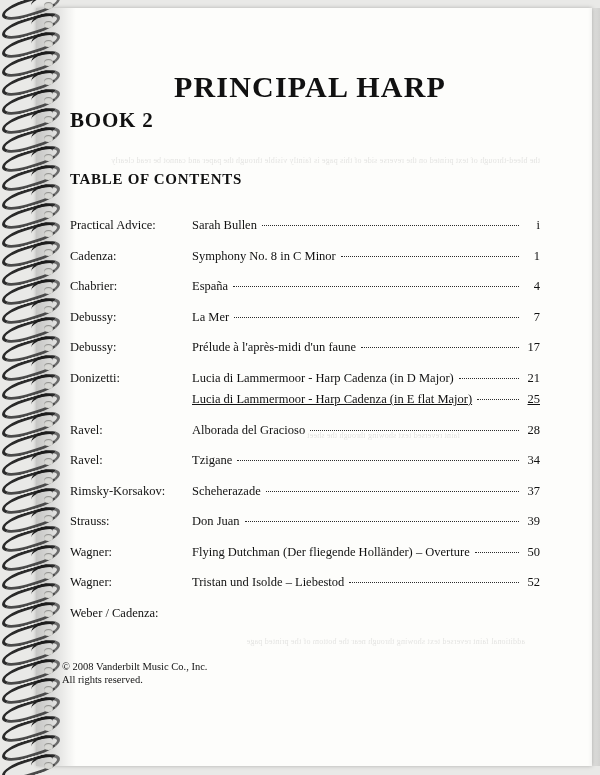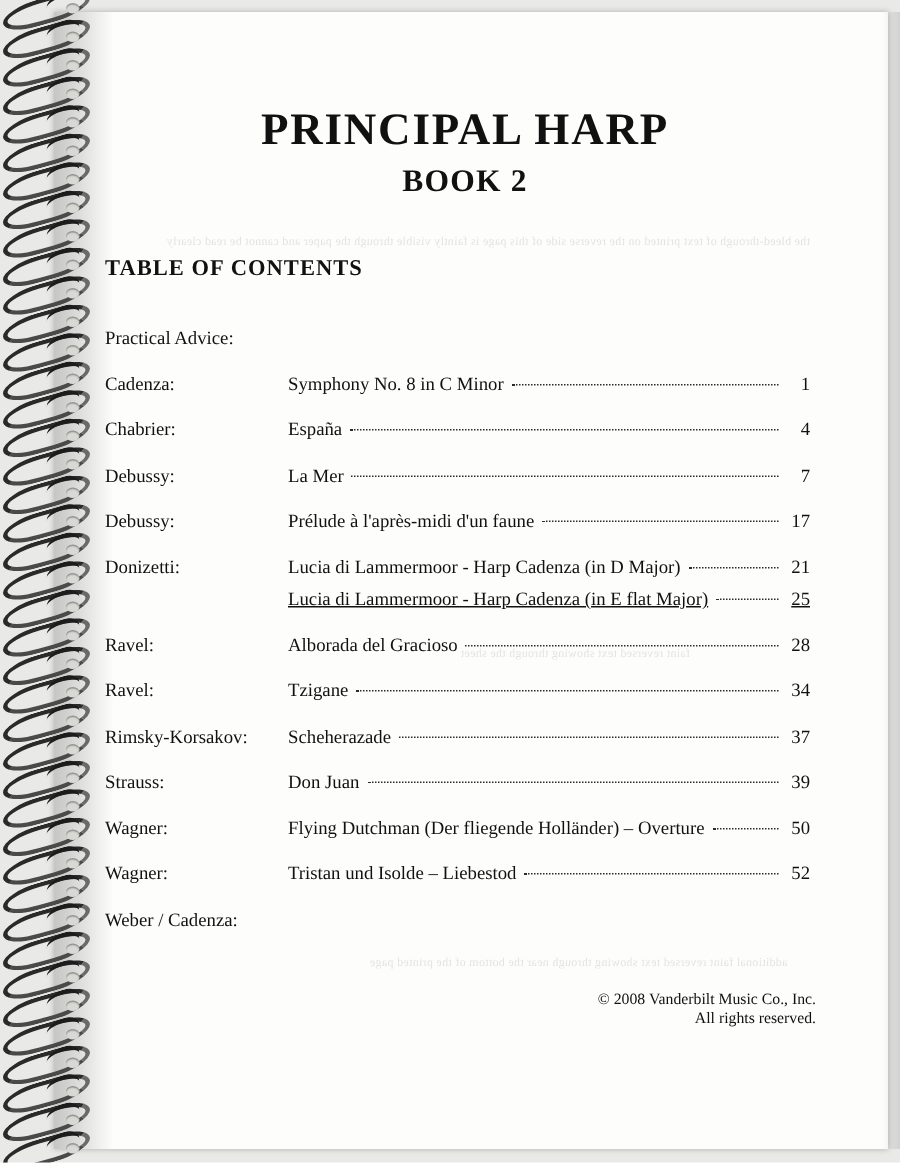--- a/index.html
+++ b/index.html
@@ -118,21 +118,21 @@
   }
   .title {
     text-align: center;
     font-size: 30px;
     font-weight: bold;
     letter-spacing: 1.2px;
     margin: 0 0 4px 0;
     font-family: "Liberation Serif", serif;
   }
   .subtitle {
-    text-align: center;
+    text-align: left;
     font-size: 21px;
     font-weight: bold;
     letter-spacing: 0.8px;
     margin: 0 0 38px 0;
   }
   .toc-heading {
     text-align: left;
     font-size: 15px;
     font-weight: bold;
     letter-spacing: 0.7px;
@@ -205,24 +205,24 @@
     top: -3px;
     margin: 0 4px 0 8px;
   }
   .cd-value {
     flex: 0 0 auto;
     white-space: nowrap;
   }
 
   .footer {
     position: absolute;
-    left: 74px;
+    left: 62px;
     top: 660px;
     width: 470px;
-    text-align: right;
+    text-align: left;
     font-size: 10.5px;
     line-height: 13px;
   }
 </style>
 </head>
 <body>
 
 <div class="scan">
 
   <div class="page"></div>
@@ -319,20 +319,25 @@
     </div>
 
   <div class="content">
     <div class="title">PRINCIPAL HARP</div>
     <div class="subtitle">BOOK 2</div>
     <div class="toc-heading">TABLE OF CONTENTS</div>
 
     <div class="toc" id="toc">
         <div class="toc-row">
           <span class="composer">Practical Advice:</span>
+          <span class="work-wrap">
+            <span class="work">Sarah Bullen</span>
+            <span class="dots"></span>
+            <span class="pageno">i</span>
+          </span>
         </div>
         <div class="toc-row">
           <span class="composer">Cadenza:</span>
           <span class="work-wrap">
             <span class="work">Symphony No. 8 in C Minor</span>
             <span class="dots"></span>
             <span class="pageno">1</span>
           </span>
         </div>
         <div class="toc-row">

